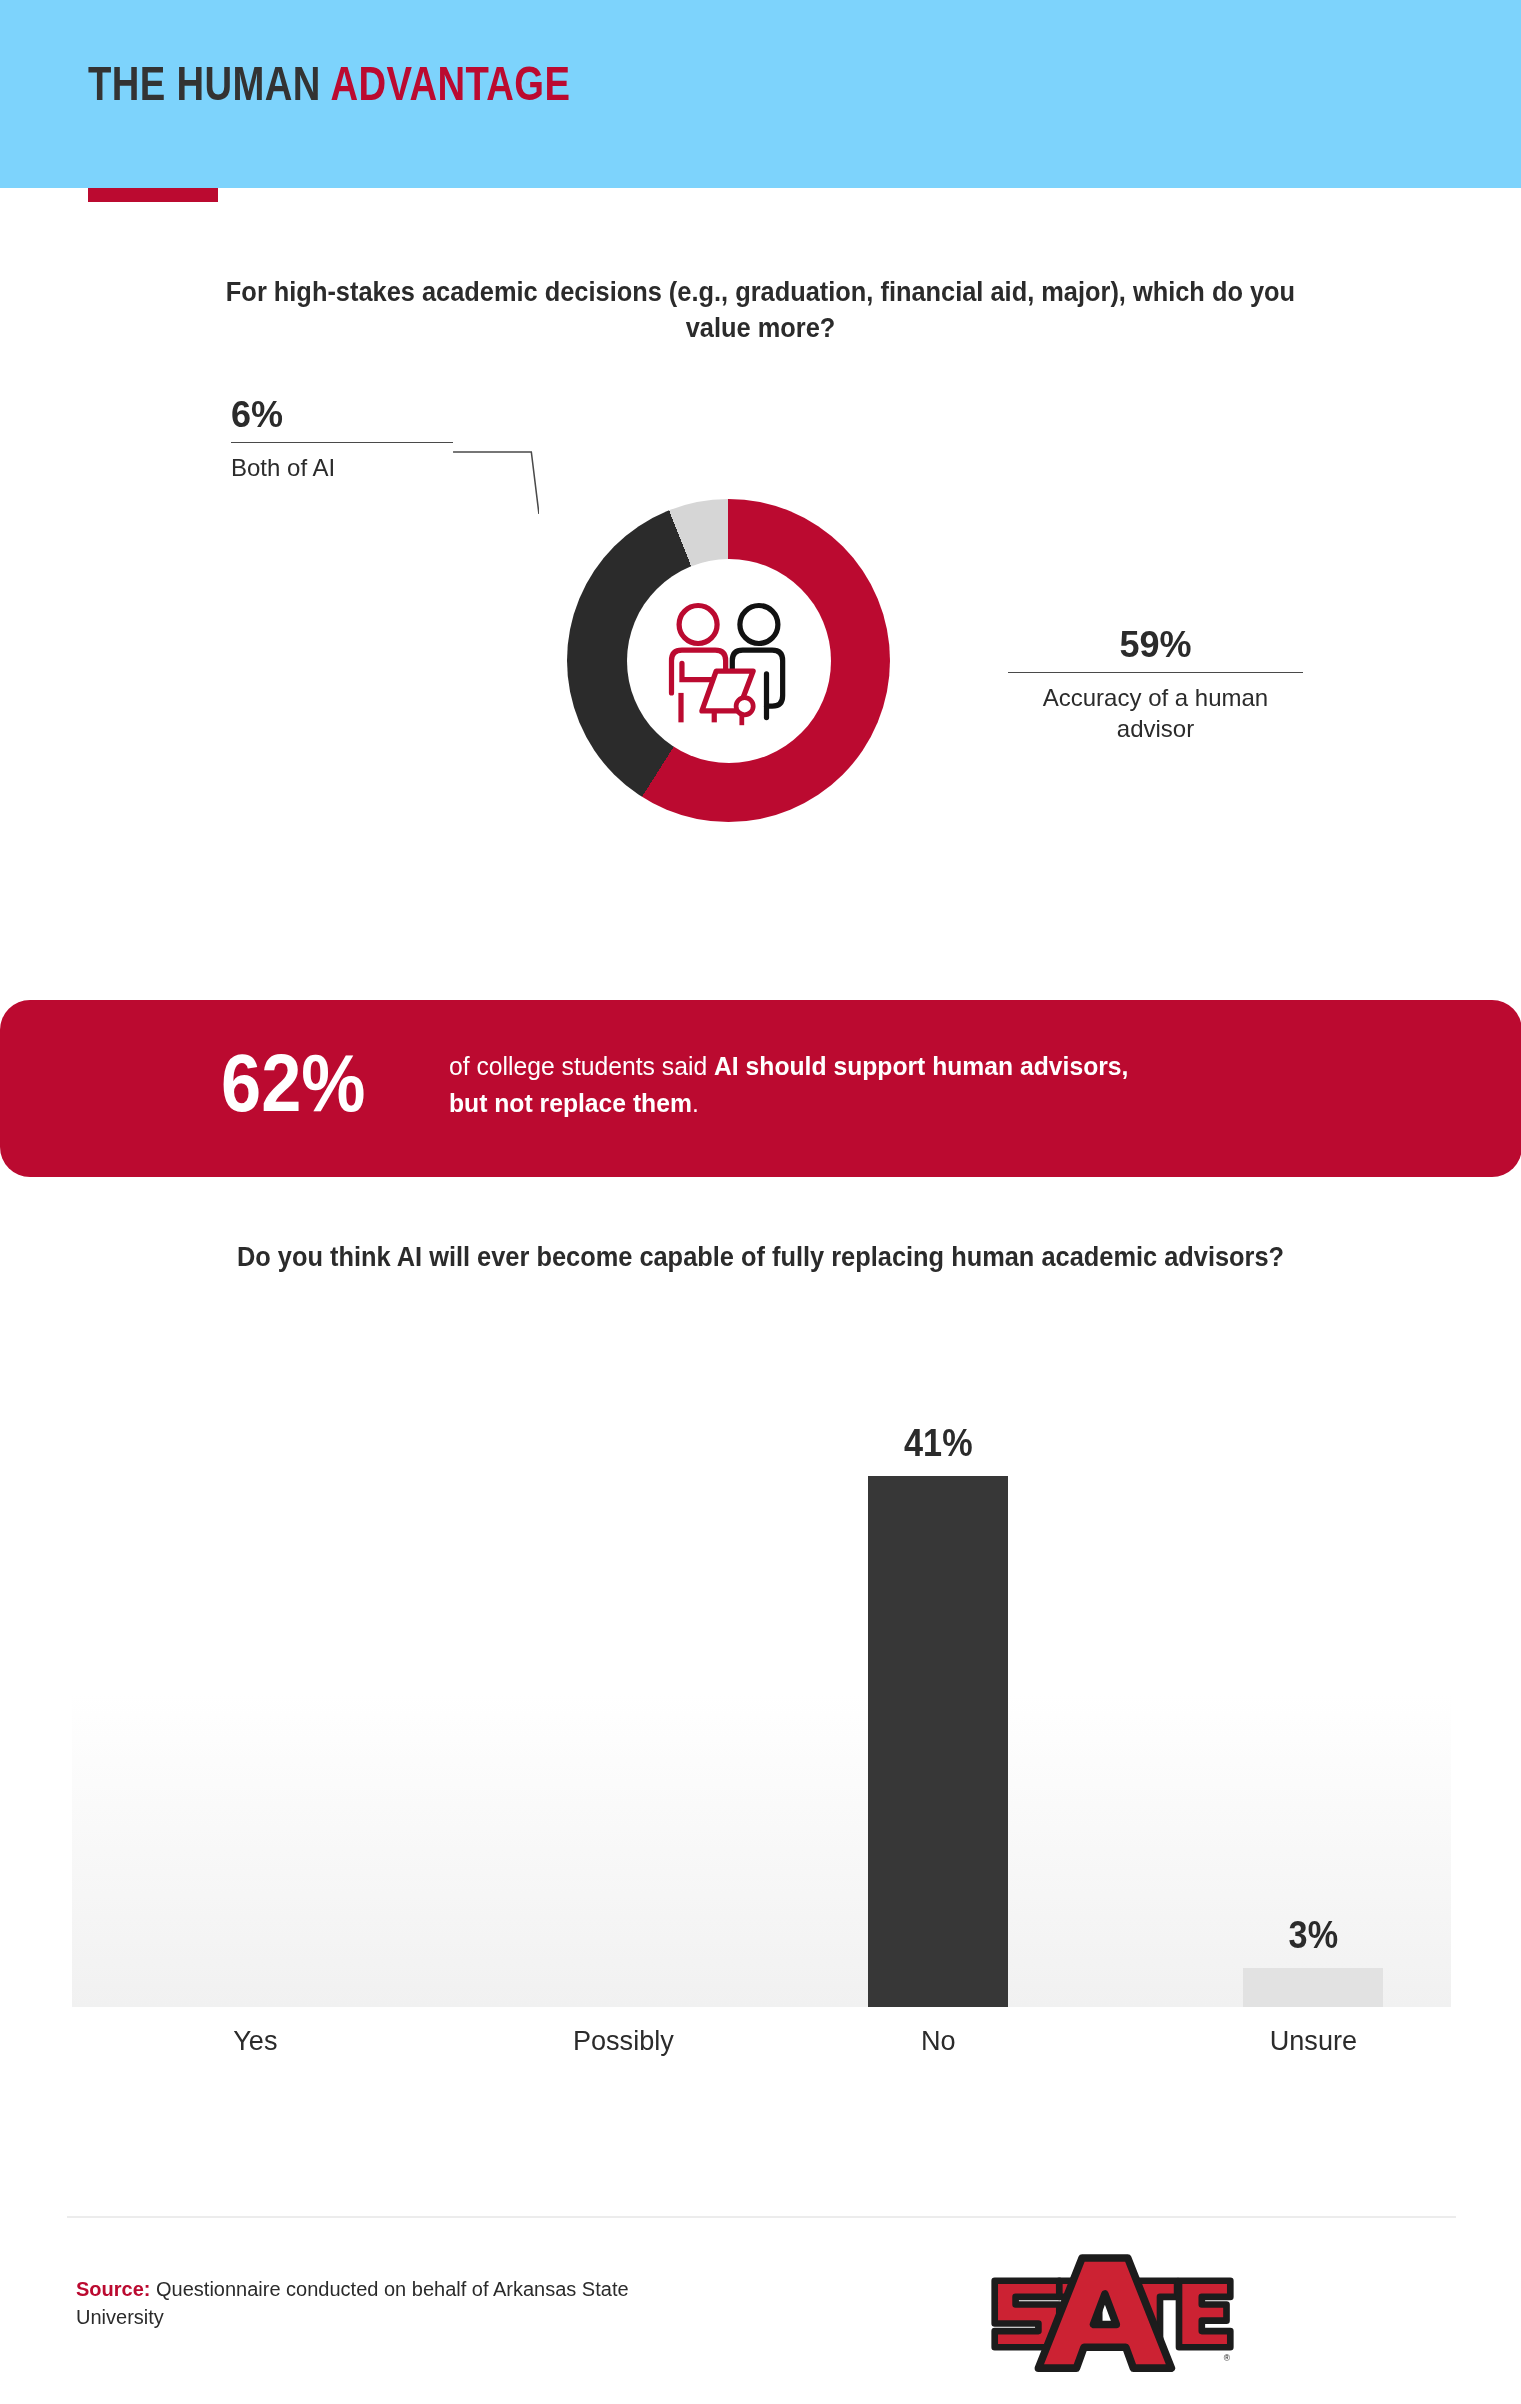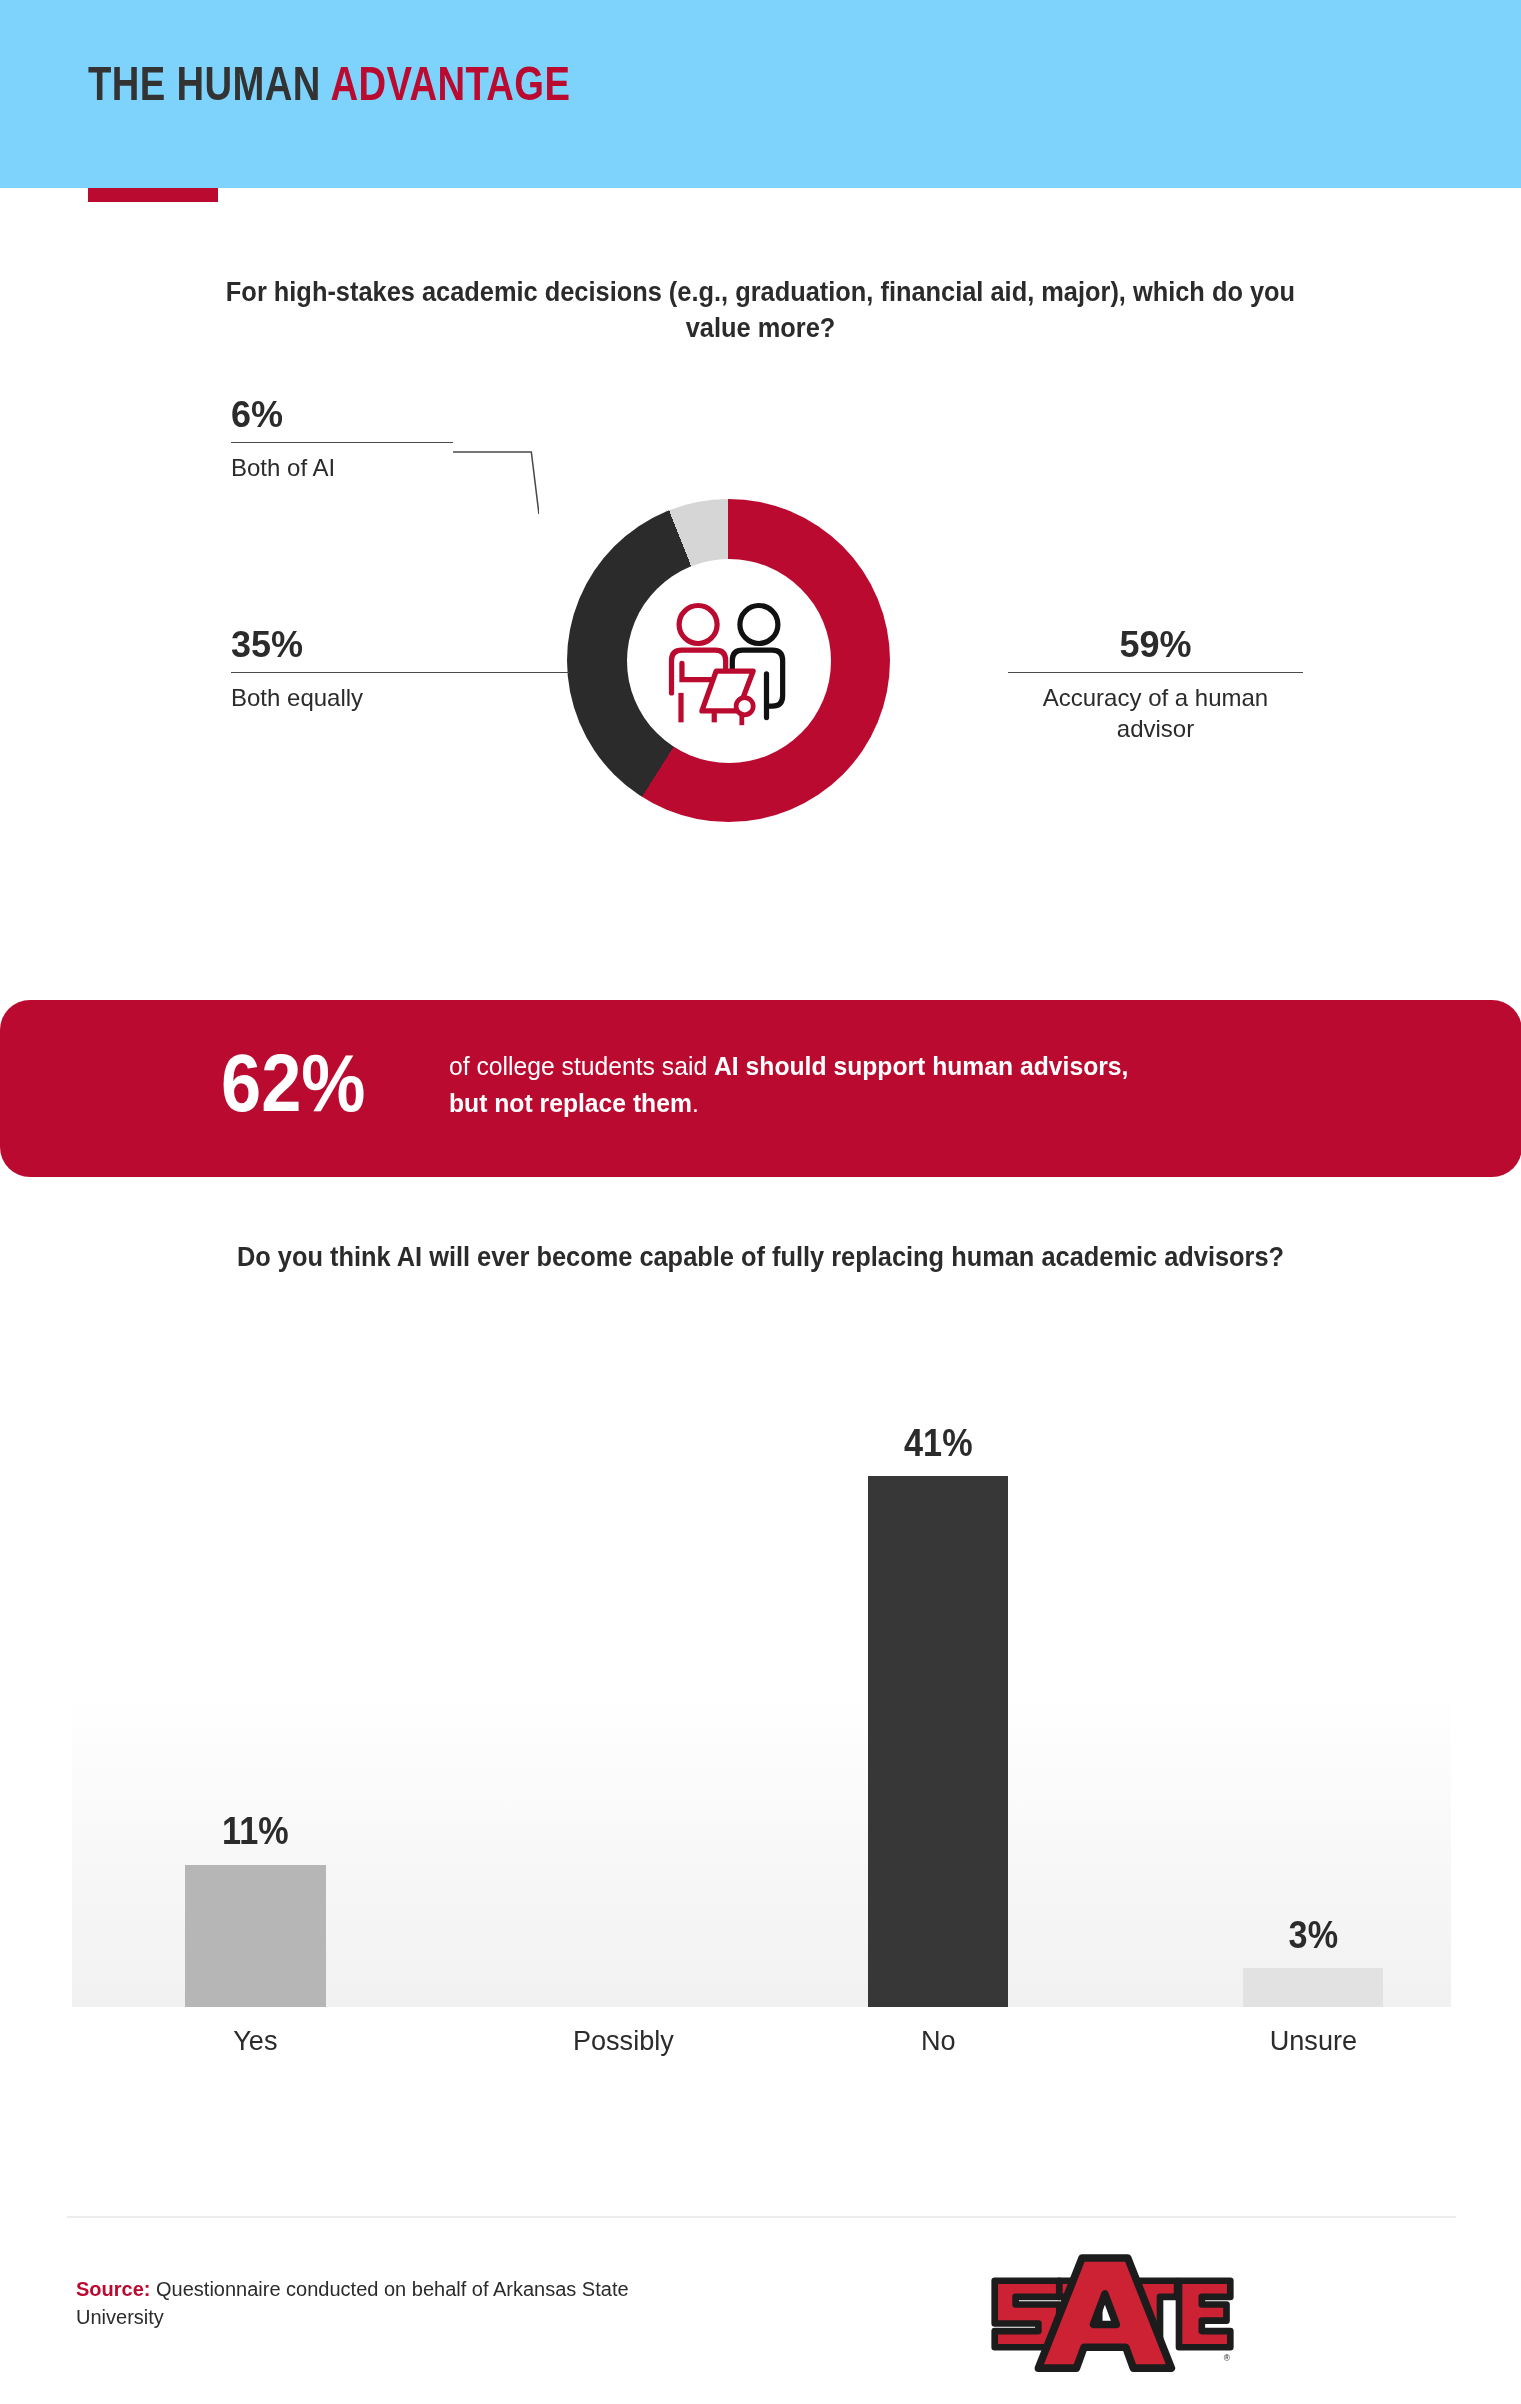--- a/index.html
+++ b/index.html
@@ -307,49 +307,40 @@
       </svg>
     </div>
   </div>
 
   <div class="lbl lbl-speed">
     <div class="num">6%</div>
     <div class="rule"></div>
     <div class="cap">Both of AI</div>
   </div>
 
-  <div class="lbl lbl-both">
-    <div class="num">35%</div>
-    <div class="rule"></div>
-    <div class="cap">Both equally</div>
-  </div>
 
   <div class="lbl lbl-acc">
     <div class="num">59%</div>
     <div class="rule"></div>
     <div class="cap">Accuracy of a human advisor</div>
   </div>
 </div>
 
 <div class="banner">
   <div class="banner-num">62%</div>
   <div class="banner-text">
     <span>of college students said </span><b>AI should support human advisors, but not replace them</b><span>.</span>
   </div>
 </div>
 
 <div class="q2">Do you think AI will ever become capable of fully replacing human academic advisors?</div>
 
 <div class="chart">
   <div class="chart-bg"></div>
   <div class="bars" id="bars">
-      <div class="bar-col" style="left: 8.2%; width: 10.2%;">
-        <div class="bar" style="height: 22%; background: rgb(182, 182, 182);"></div>
-        <div class="bar-val" style="bottom: calc(22% + 11.4px);">11%</div>
-      </div>
       <div class="bar-col" style="left: 57.7%; width: 10.2%;">
         <div class="bar" style="height: 82%; background: rgb(55, 55, 55);"></div>
         <div class="bar-val" style="bottom: calc(82% + 11.4px);">41%</div>
       </div>
       <div class="bar-col" style="left: 84.9%; width: 10.2%;">
         <div class="bar" style="height: 6%; background: rgb(226, 226, 226);"></div>
         <div class="bar-val" style="bottom: calc(6% + 11.4px);">3%</div>
       </div>
     </div>
 </div>

